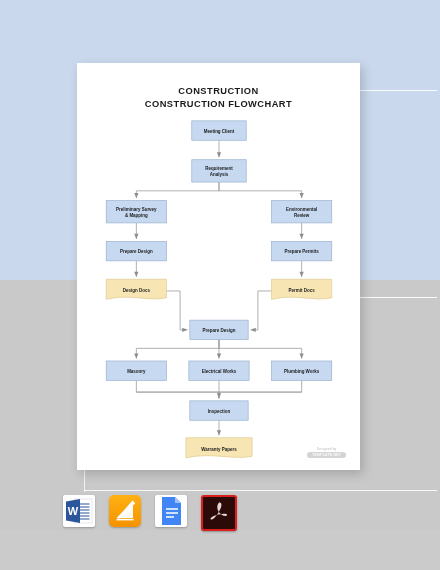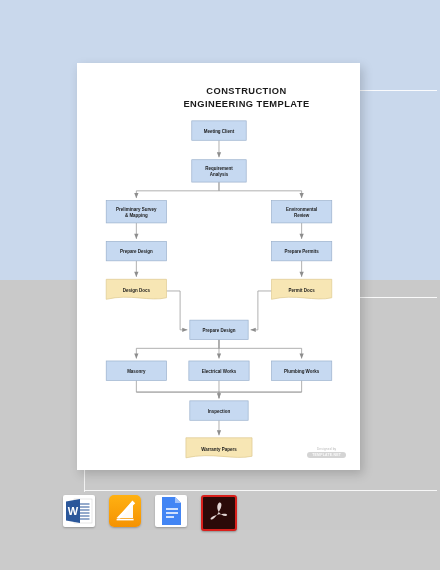--- a/index.html
+++ b/index.html
@@ -21,21 +21,21 @@
     border-left:1px solid rgba(255,255,255,0.75);box-sizing:border-box;}
   .frameC{position:absolute;left:84px;top:439px;width:353px;height:53px;
     border-left:1px solid rgba(255,255,255,0.75);box-sizing:border-box;}
   .frameD{position:absolute;left:84px;top:490px;width:353px;height:2px;
     border-top:1px solid rgba(255,255,255,0.85);box-sizing:border-box;}
 
   
   .page{position:absolute;left:77px;top:63px;width:283px;height:407px;background:#ffffff;
     box-shadow:3px 4px 10px rgba(0,0,0,0.18);}
   .page-title{position:absolute;left:0;top:22px;width:283px;text-align:center;
-    font-size:9.3px;font-weight:bold;letter-spacing:0.45px;color:#1a1a1a;line-height:13px;padding-left:28px;}
+    font-size:9.3px;font-weight:bold;letter-spacing:0.45px;color:#1a1a1a;line-height:13px;}
 
   .chart{position:absolute;left:0;top:52px;width:283px;height:350px;}
 
   .wm{position:absolute;right:14px;bottom:12px;text-align:center;}
   .wm-top{font-size:3.1px;color:#b7b7b7;letter-spacing:0.2px;}
   .wm-pill{margin-top:1px;background:#d4d4d4;border-radius:5px;padding:1.2px 5px;
     font-size:3.4px;font-weight:bold;color:#fbfbfb;letter-spacing:0.25px;white-space:nowrap;}
 
   
   .icons{position:absolute;left:63px;top:495px;display:flex;gap:14px;}
@@ -55,21 +55,21 @@
   <div class="band-bottom-2"></div>
 
   <div class="frameA"></div>
   <div class="frameB"></div>
   <div class="frameC"></div>
   <div class="frameD"></div>
 
   <div class="page">
     <div class="page-title">
       <div>CONSTRUCTION</div>
-      <div>ENGINEERING TEMPLATE</div>
+      <div>CONSTRUCTION FLOWCHART</div>
     </div>
 
     <svg class="chart" viewBox="0 0 283 360">
       <defs>
         <marker id="ar" markerWidth="7" markerHeight="7" refX="5.6" refY="2.6" orient="auto" markerUnits="userSpaceOnUse">
           <path d="M0.4,0.4 L5.8,2.6 L0.4,4.8 z" fill="#8d8d8d"></path>
         </marker>
       </defs>
       <g id="edge-layer" fill="none" stroke="#9a9a9a" stroke-width="0.8">
           <path d="M142,26 L142,43.4" marker-end="url(#ar)"></path>

